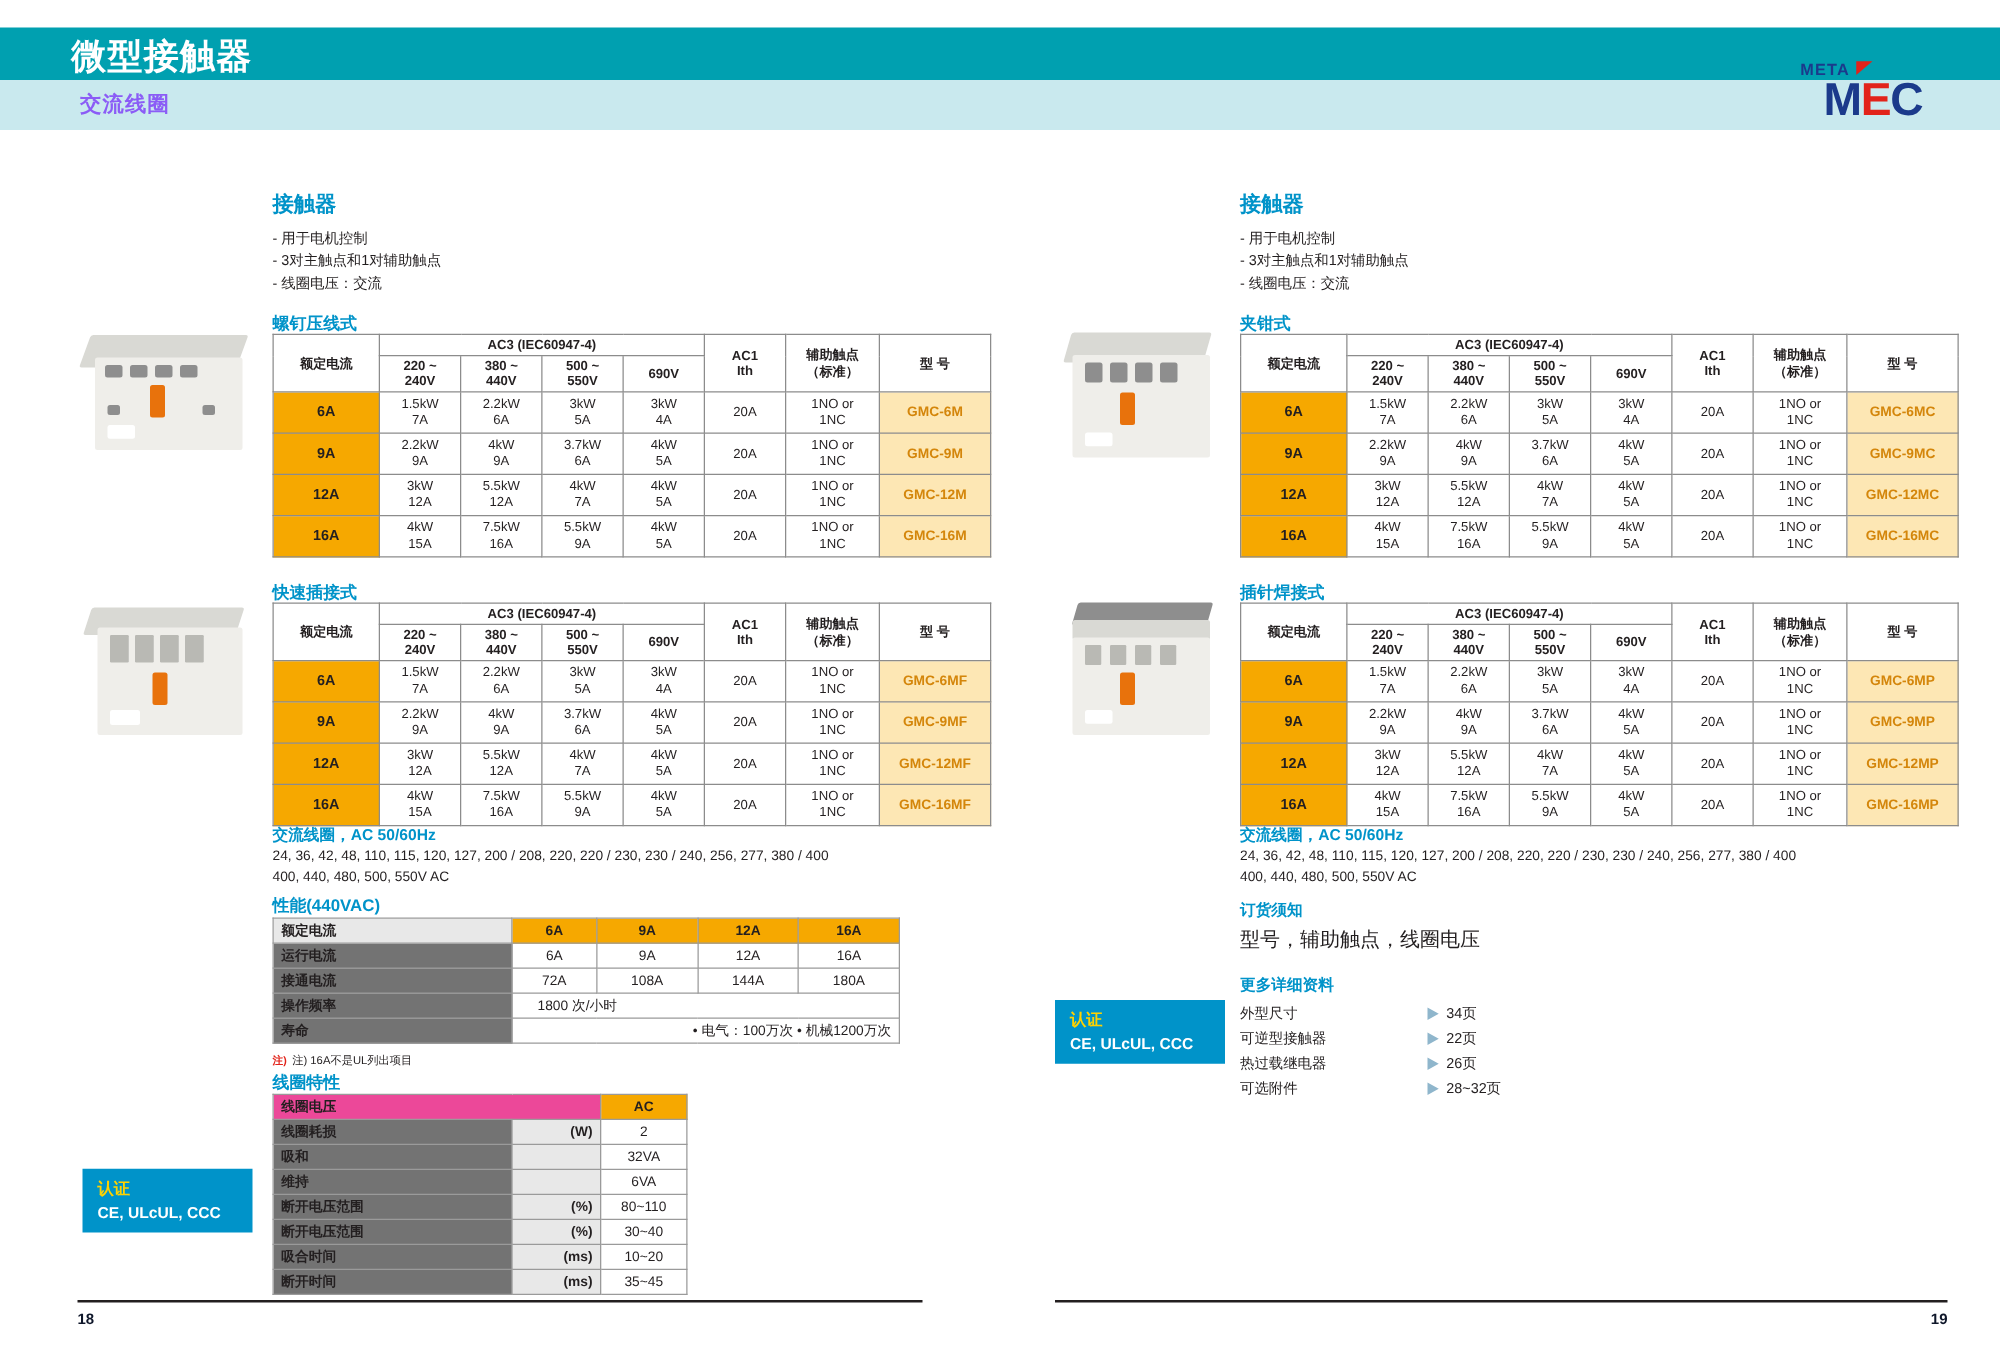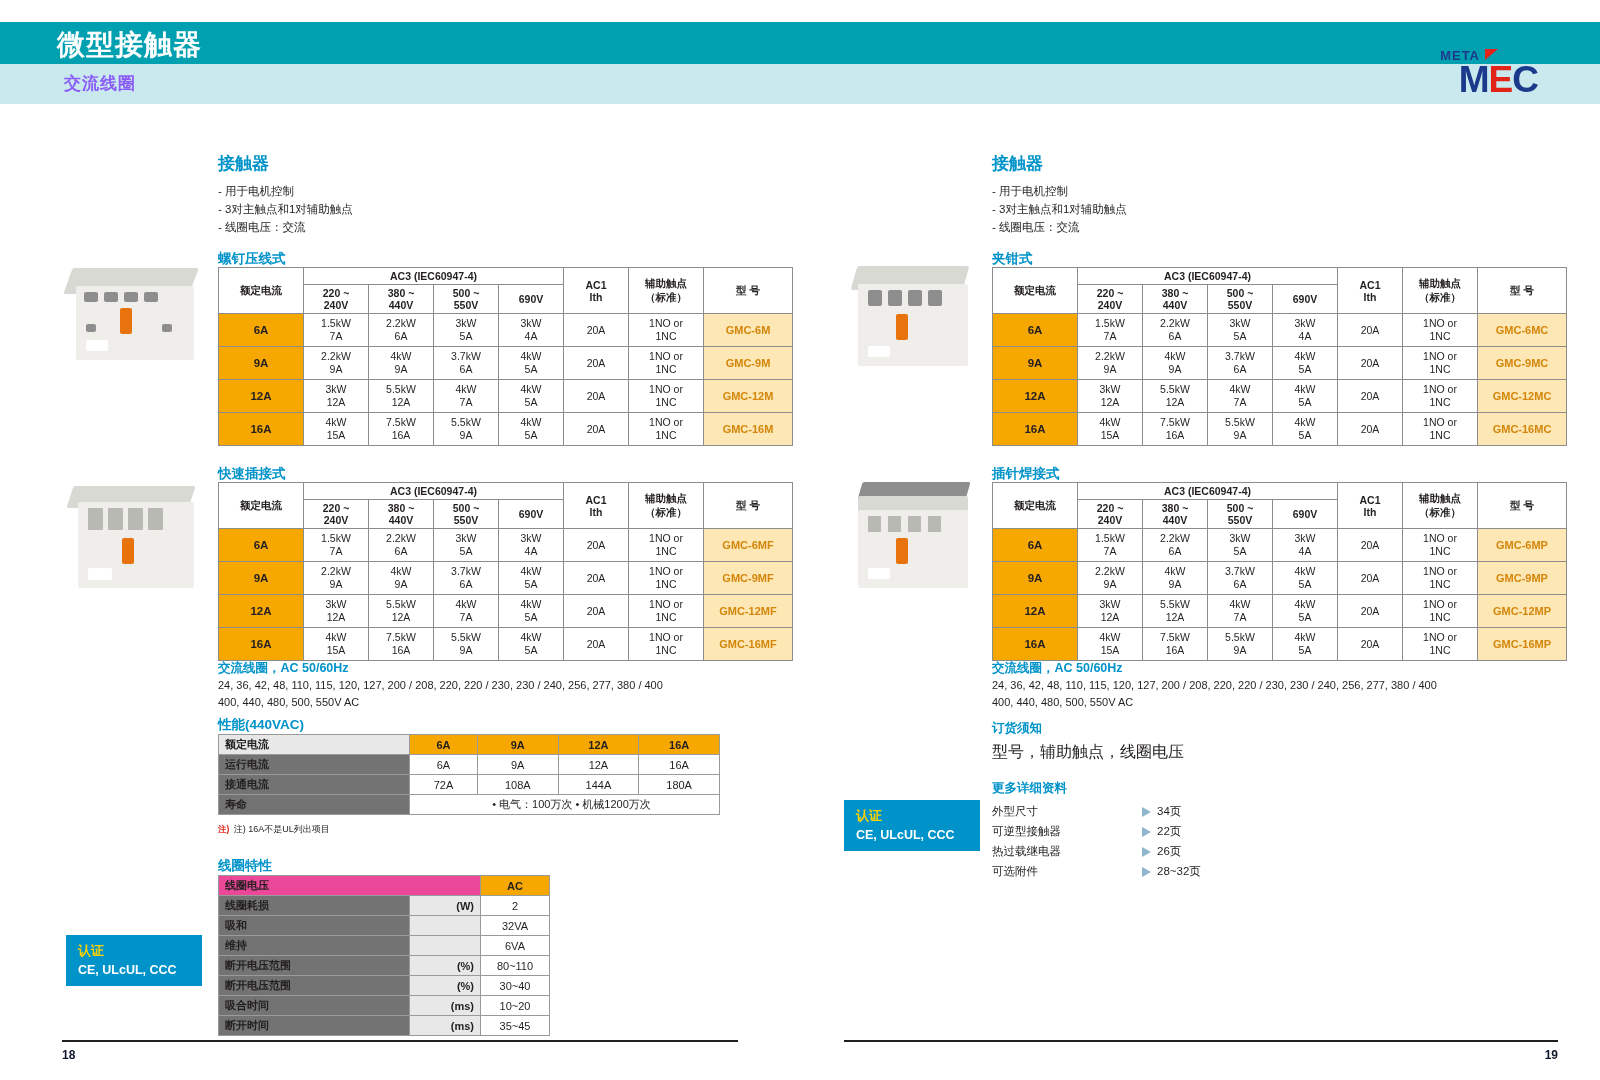--- a/index.html
+++ b/index.html
@@ -276,22 +276,26 @@
           <td class="val">16A</td>
         </tr>
         <tr>
           <td class="lbl">接通电流</td>
           <td class="val">72A</td>
           <td class="val">108A</td>
           <td class="val">144A</td>
           <td class="val">180A</td>
         </tr>
         <tr>
+          <td class="lbl">操作频率</td>
+          <td class="val" colspan="4" style="text-align:left;padding-left:20px;">1800 次/小时</td>
+        </tr>
+        <tr>
           <td class="lbl">寿命</td>
-          <td class="val" colspan="4" style="text-align:center;padding-left:20px;">• 电气：100万次   • 机械1200万次</td>
+          <td class="val" colspan="4" style="text-align:right;padding-left:20px;">• 电气：100万次   • 机械1200万次</td>
         </tr>
       </tbody>
         </table>
       <div style="margin-top:3px;"><span class="redmark">注)</span> <span class="notefine">注) 16A不是UL列出项目</span></div>
     </div>
 
     <h3 class="sub" style="position:absolute;left:218px;top:745px;">线圈特性</h3>
     <div style="position:absolute;left:218px;top:763px;width:332px;">
       <table class="perf">
         <tbody>

